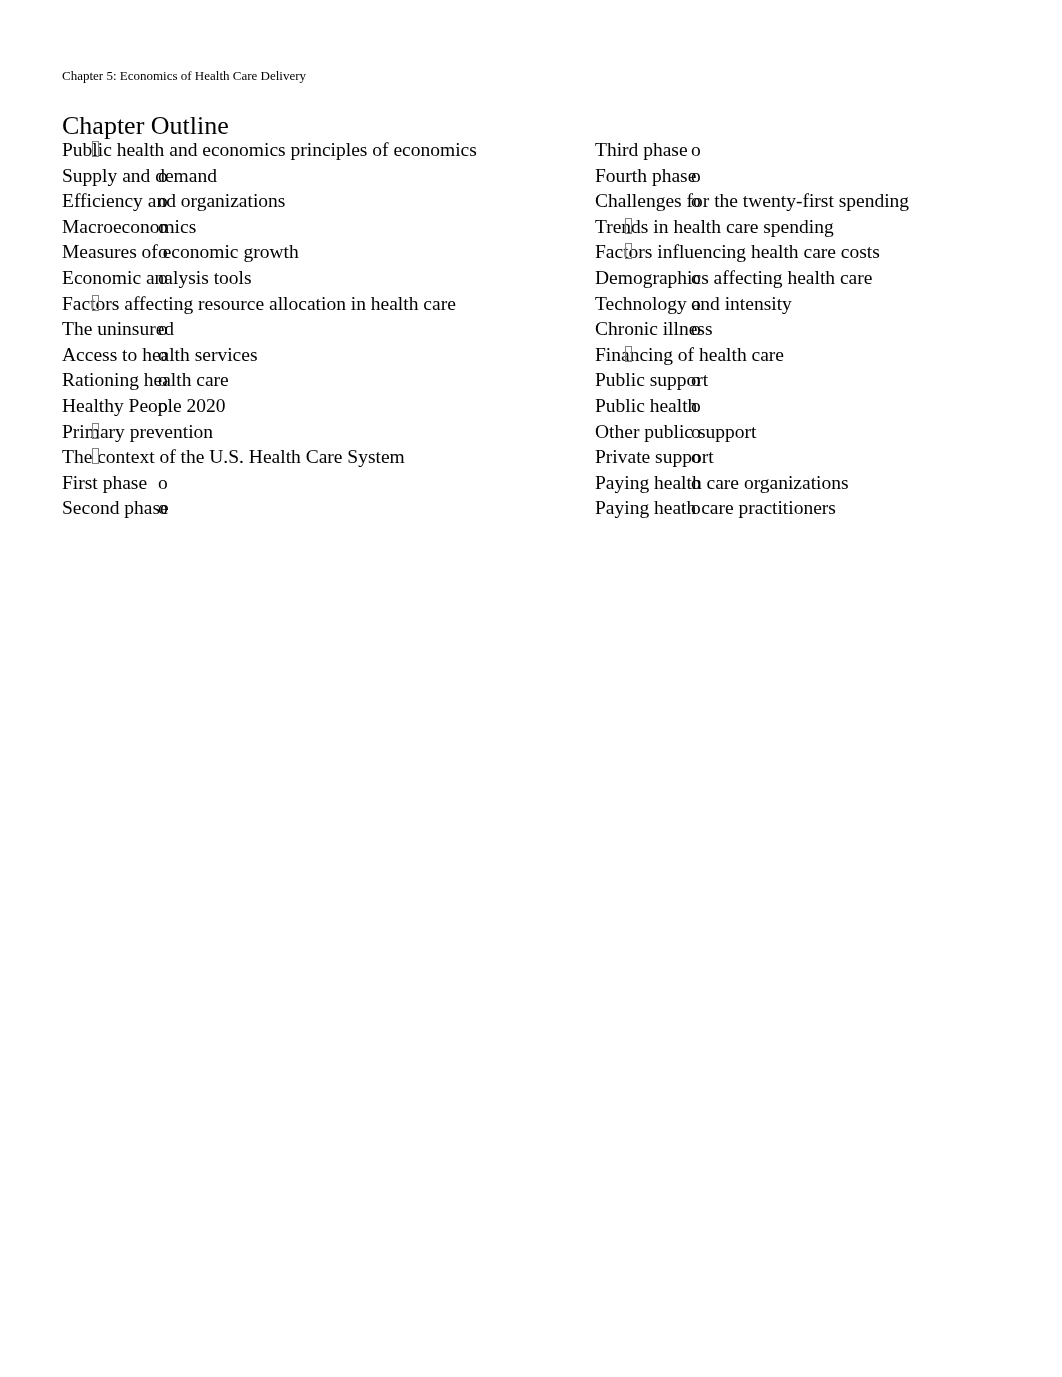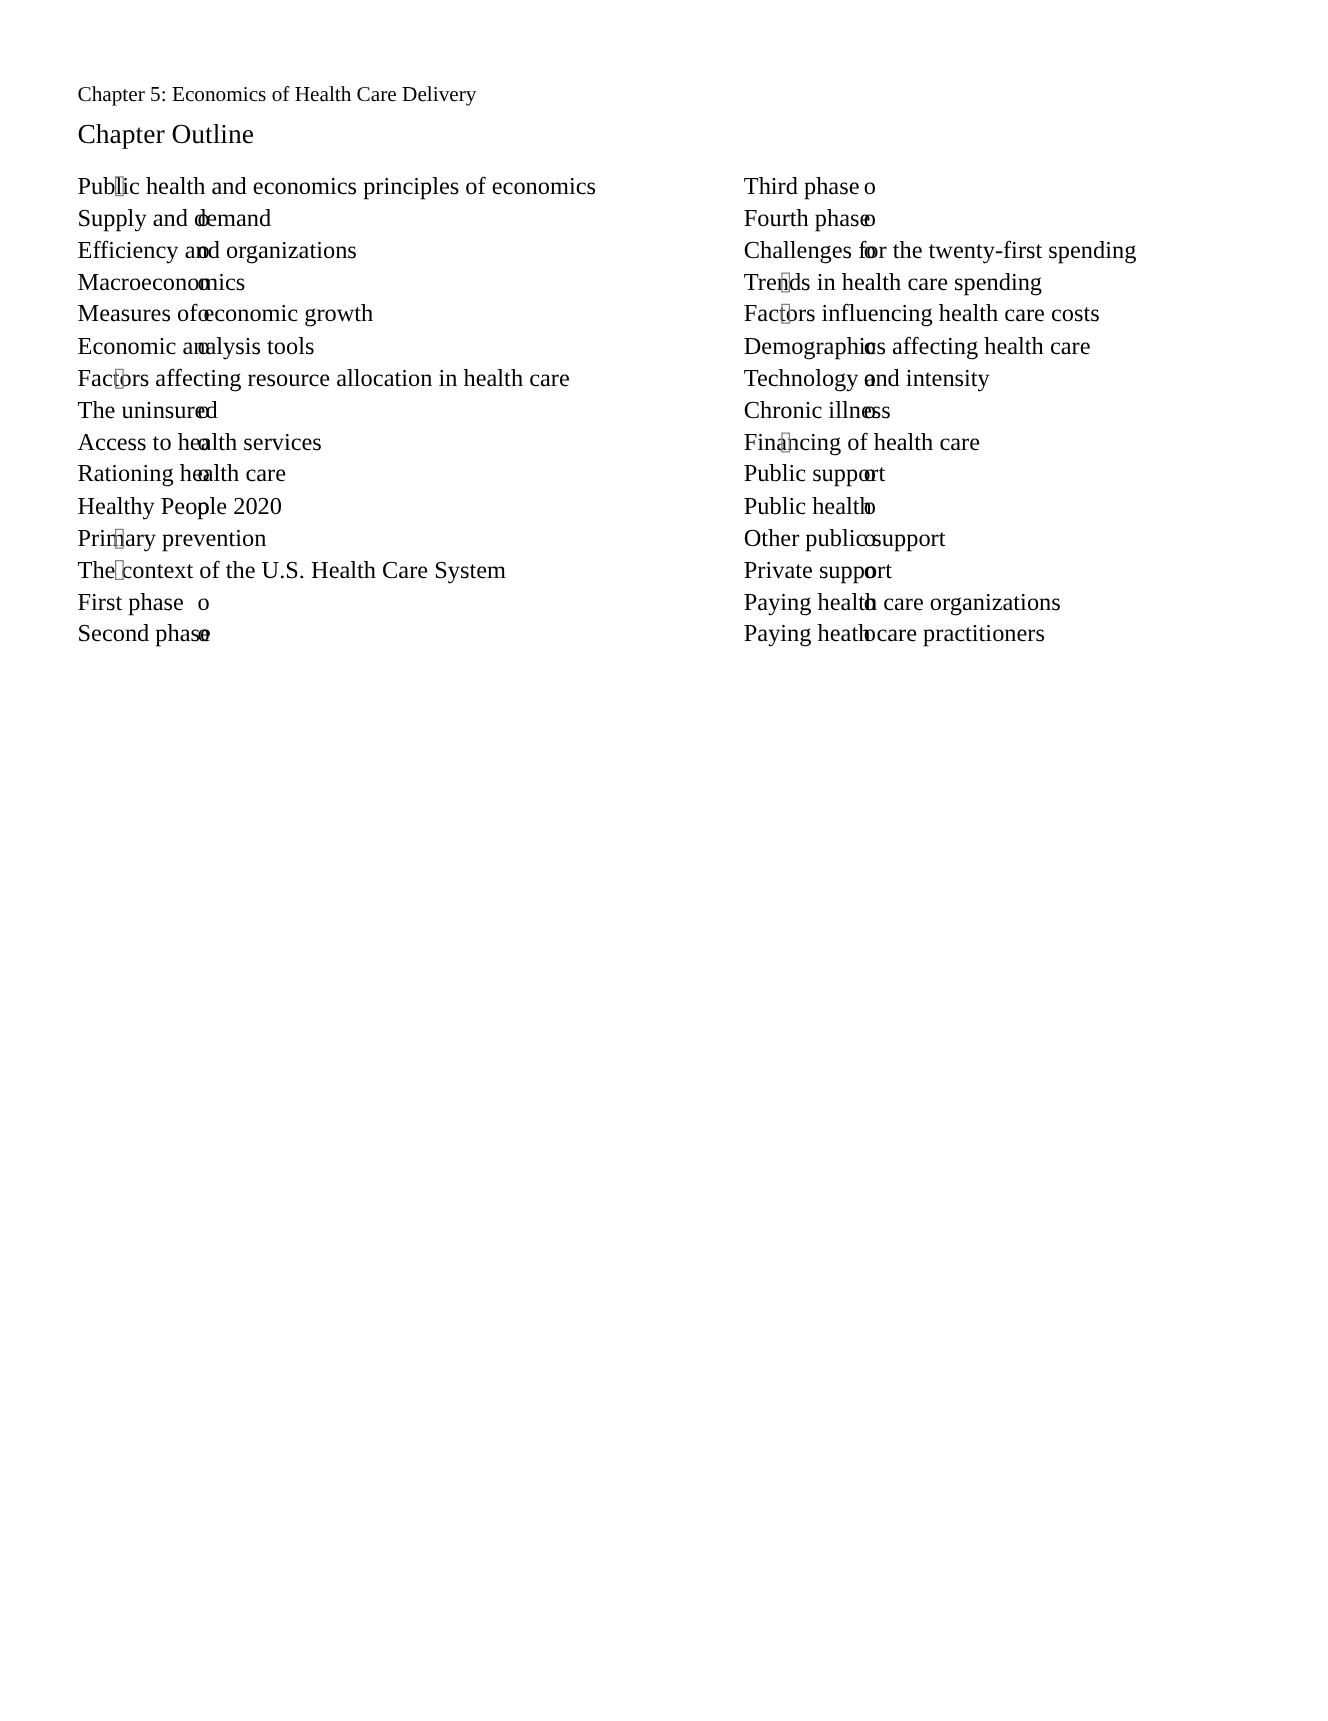--- a/index.html
+++ b/index.html
@@ -16,29 +16,29 @@
     font-family: "Liberation Serif", "DejaVu Serif", serif;
     color: #000000;
     overflow: hidden;
   }
 
   
   .doc-title {
     position: absolute;
     left: 62px;
     top: 63px;
-    font-size: 17px;
+    font-size: 13px;
     line-height: 25.5px;
     white-space: nowrap;
   }
   .outline-label {
     position: absolute;
     left: 62px;
-    top: 94px;
-    font-size: 22px;
+    top: 113px;
+    font-size: 26px;
     line-height: 25.5px;
     white-space: nowrap;
   }
 
   
   .columns {
     position: absolute;
     left: 0;
     top: 137px;
     width: 1062px;

